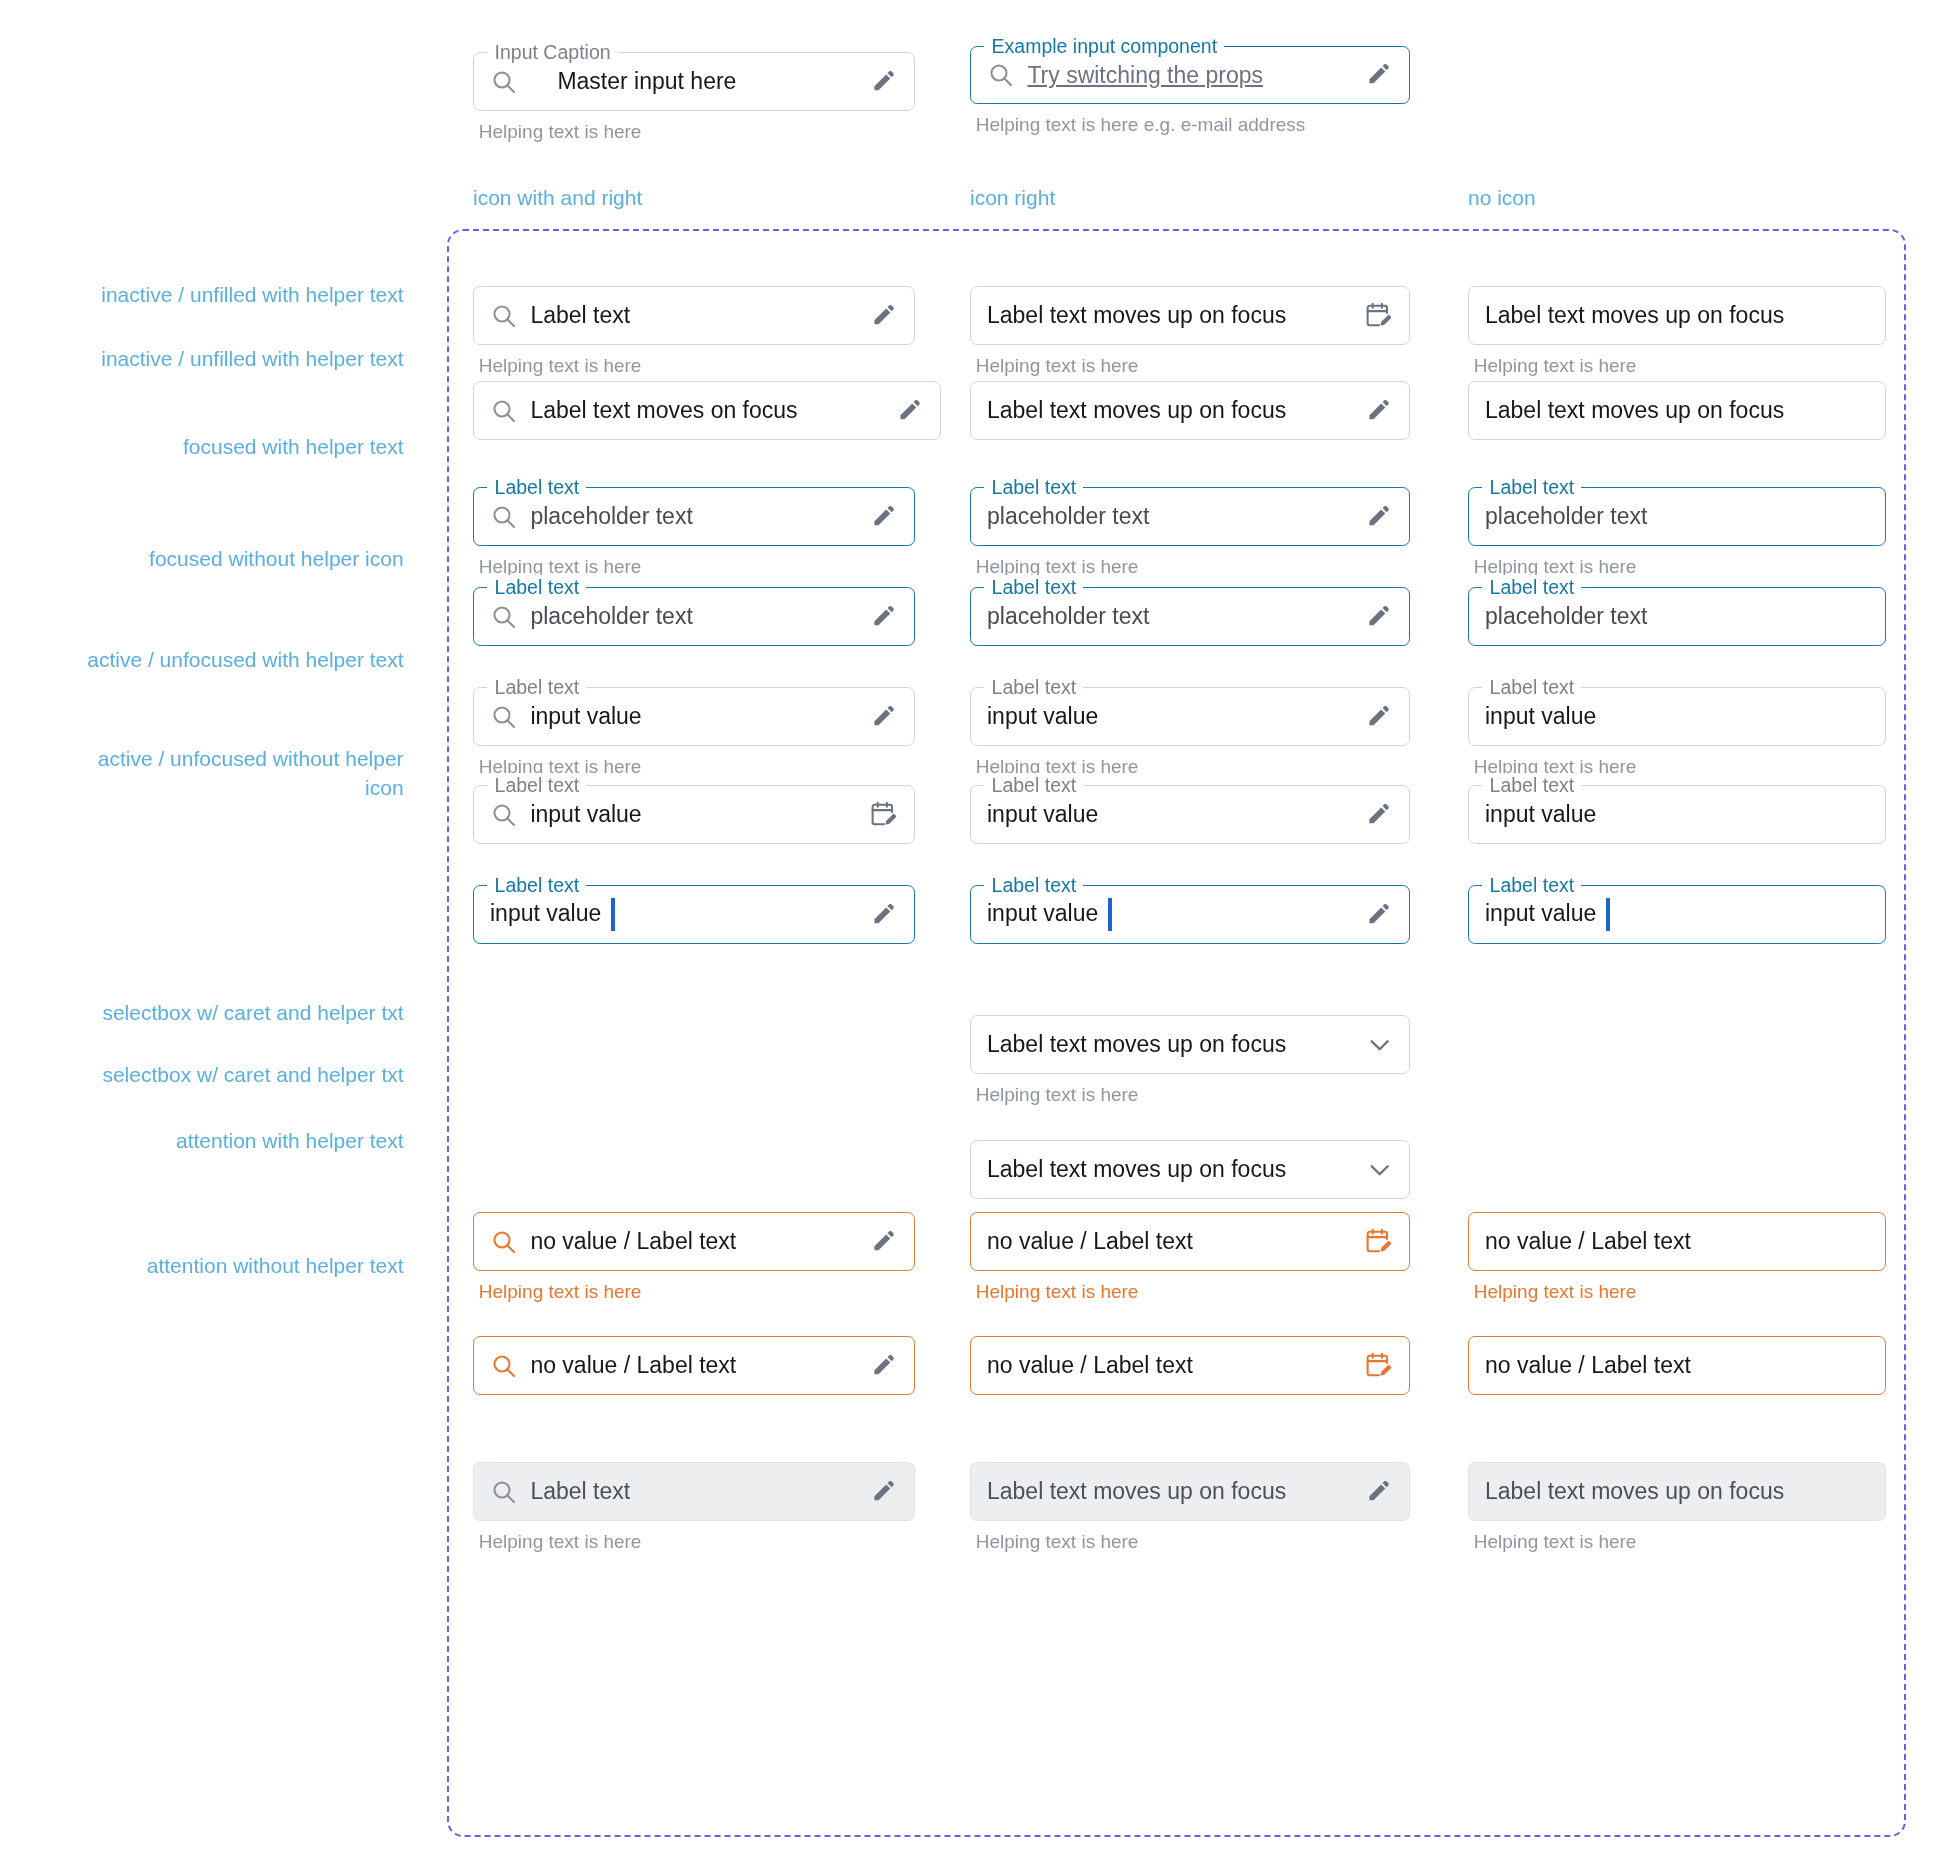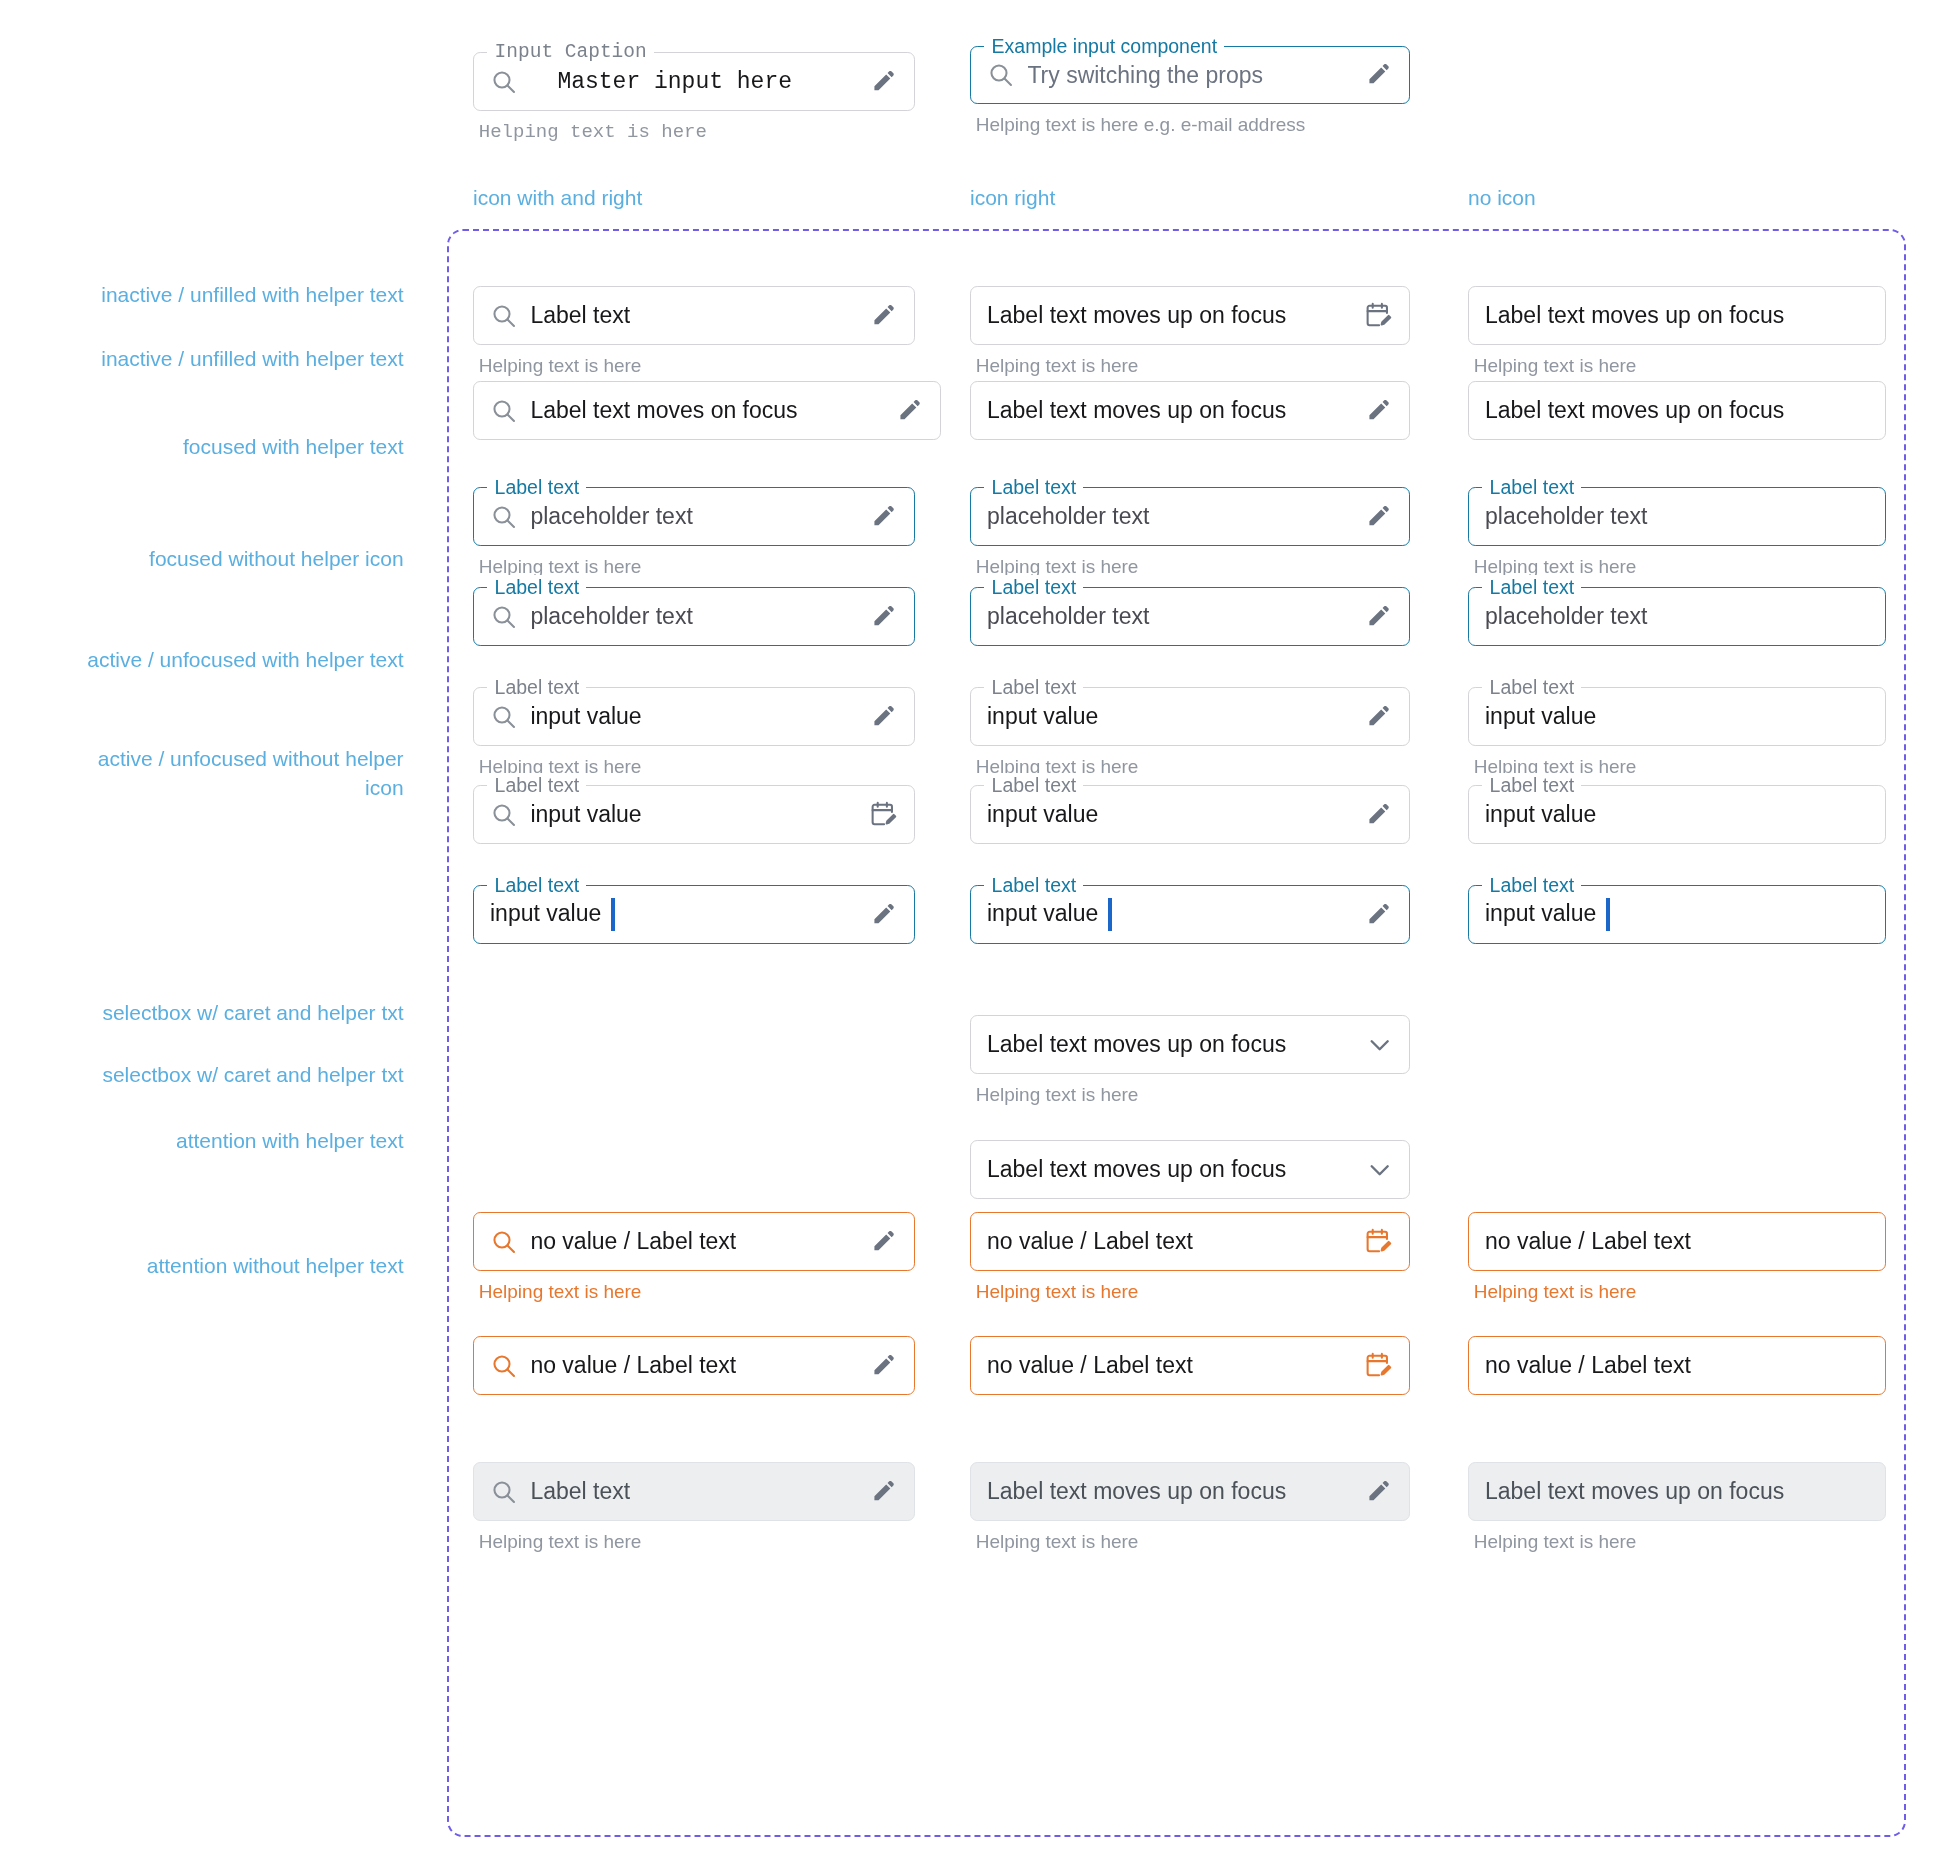--- a/index.html
+++ b/index.html
@@ -26,21 +26,21 @@
     gap: 13px;
   }
   .ftext {
     flex: 1 1 auto;
     font-size: 23px;
     color: #18181b;
     white-space: nowrap;
     overflow: hidden;
   }
   .ftext.placeholder { color: #4a4a52; }
-  .ftext.muted { color: #6b7280; }
+  .ftext.muted { color: #6b7280; text-decoration: underline; }
 
   .helper {
     font-size: 19px;
     color: #9096a0;
     margin-top: 10px;
     padding-left: 5.8px;
     white-space: nowrap;
   }
   .helper.attention { color: #e8772e; }
 
@@ -107,21 +107,21 @@
 
   
   .colhead {
     position: absolute;
     font-size: 21px;
     color: #5aafe0;
     white-space: nowrap;
   }
 
   
-  #master-field { left: 473px; top: 52px; width: 442px; font-family: Liberation Mono, monospace; }
+  #master-field { left: 473px; top: 52px; width: 442px; }
   #master-field .fbox { height: 59px; gap: 40px; }
   #example-field { left: 970px; top: 46px; width: 440px; }
   #example-field .fbox { border-color:#1579a3; height:58px; }
 </style>
 </head>
 <body>
 
 <div class="field" id="master-field">
   <div class="legend-wrap">
     <span class="legend">Input Caption</span>

